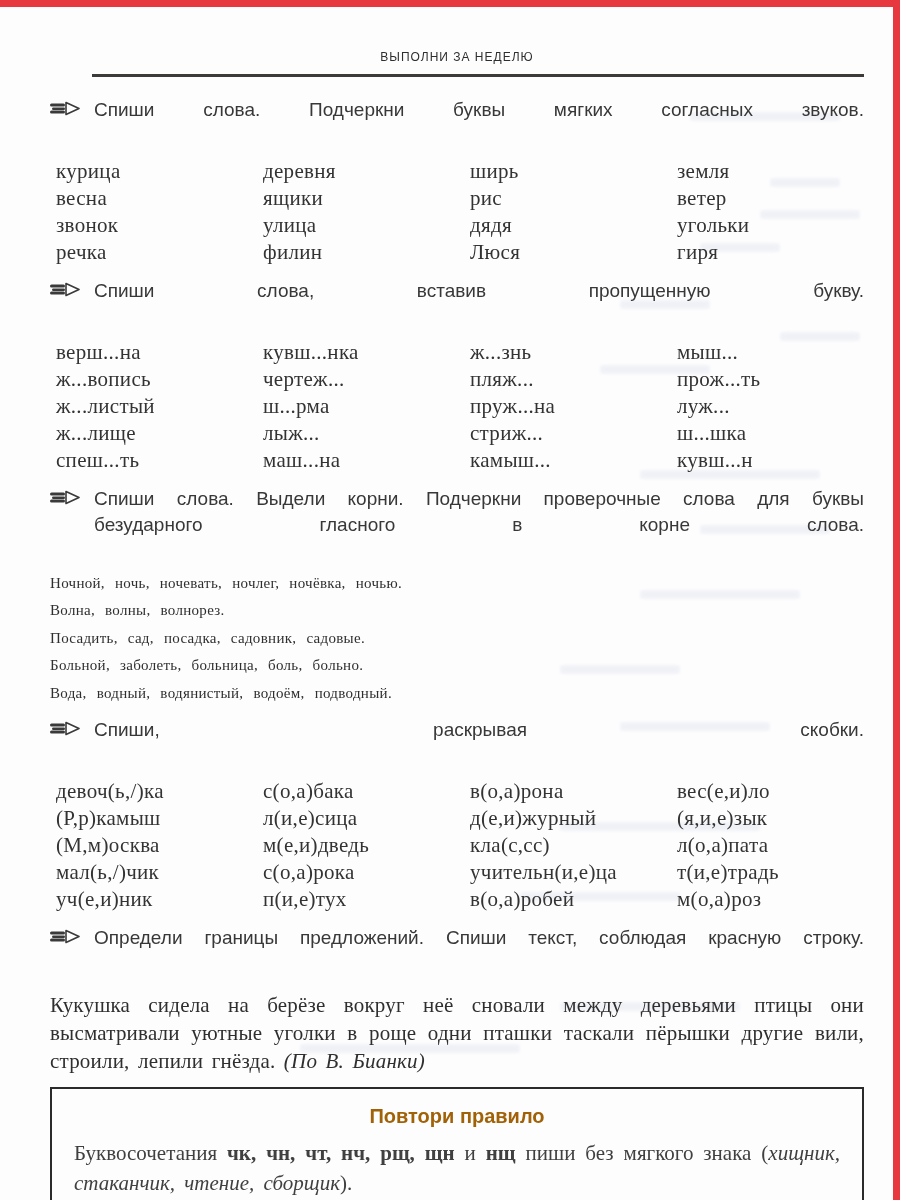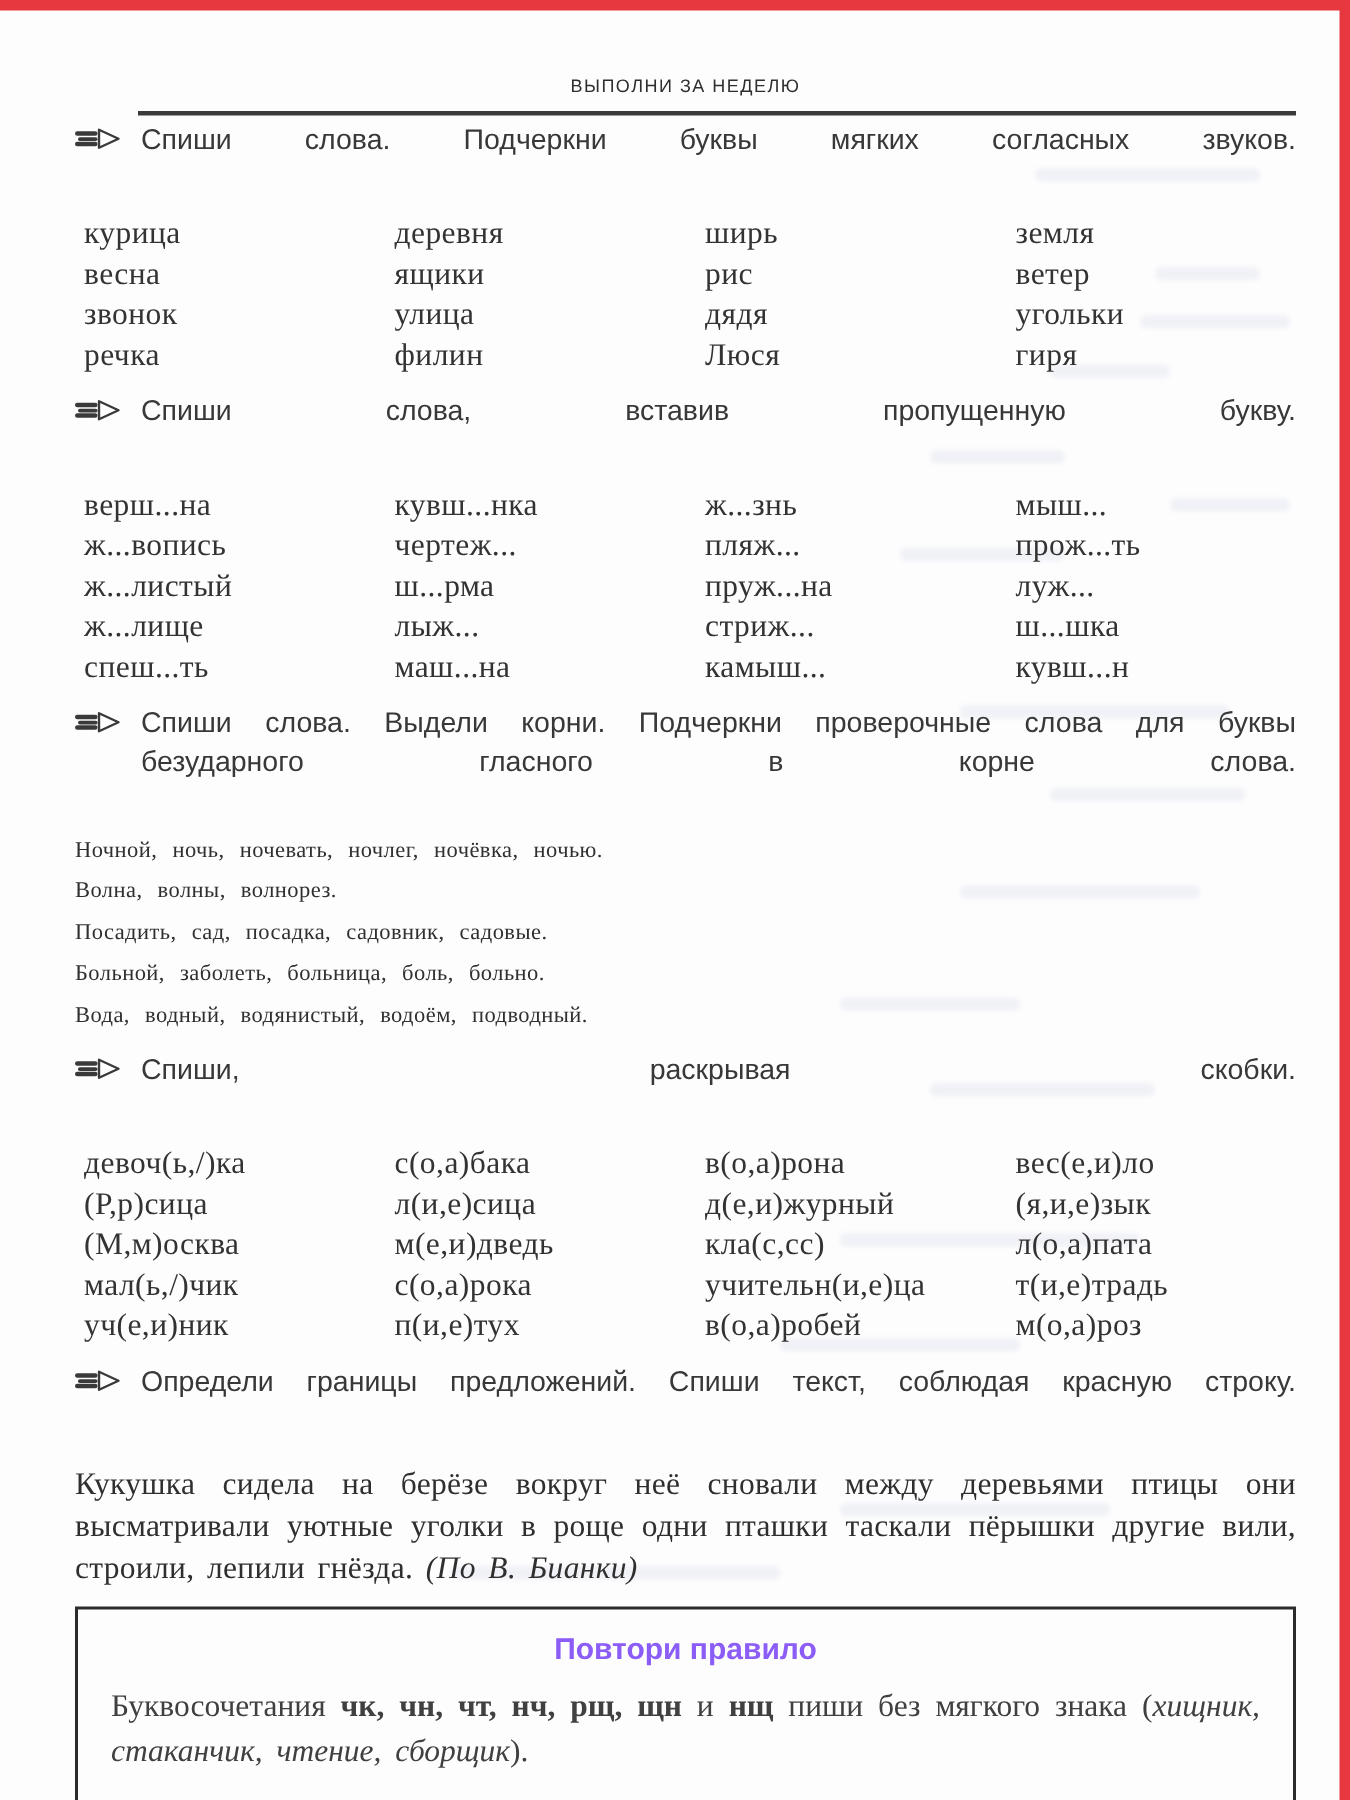--- a/index.html
+++ b/index.html
@@ -15,21 +15,21 @@
 
   .content{position:relative;z-index:5;padding:50px 36px 0 50px;}
 
   header{text-align:center;}
   .page-title{
     font-size:12px;font-weight:400;letter-spacing:1px;color:#2e2e2e;
     font-family:"Liberation Sans", sans-serif;margin:0;
   }
   .title-rule{height:2.5px;background:#3d3a3a;margin:10px 0 0 42px;}
 
-  .exercise{margin-top:4px;}
+  .exercise{margin-top:20px;}
   .instruction{display:flex;gap:12px;align-items:flex-start;}
   .pencil{flex:0 0 32px;padding-top:4px;}
   .instr-text{
     flex:1;font-size:19px;line-height:26px;color:#383838;
     word-spacing:4px;text-align:justify;
   }
   .instr-text:after{content:"";display:inline-block;width:100%;}
 
   .word-grid{display:flex;margin-top:9px;padding-left:6px;gap:20px;}
   .word-col{width:25%;}
@@ -48,21 +48,21 @@
     margin:14px 0 0 0;font-family:"Liberation Serif", serif;font-size:21px;
     line-height:28px;color:#2f2f2f;text-align:justify;word-spacing:3px;letter-spacing:.2px;
   }
   .attribution{font-style:italic;}
 
   .rule-box{
     margin-top:12px;border:2.5px solid #2b2b2b;background:#fdfdfe;
     padding:16px 22px 18px 22px;
   }
   .rule-title{
-    text-align:center;font-weight:700;font-size:20px;color:#8b5cf6;
+    text-align:center;font-weight:700;font-size:20px;color:#a16207;
     font-family:"Liberation Sans", sans-serif;margin:0 0 10px 0;
   }
   .rule-text{
     font-family:"Liberation Serif", serif;font-size:21px;line-height:30px;
     color:#404040;text-align:justify;word-spacing:4px;
   }
   .run-bold{font-weight:700;}
   .run-italic{font-style:italic;}
 
   
@@ -216,21 +216,21 @@
             <rect x="2" y="6.5" width="13" height="2.5" rx="1.2" fill="#3a3a3a"></rect>
             <rect x="0" y="9.5" width="15" height="3" rx="1.5" fill="#3a3a3a"></rect>
             <polygon points="16,1.5 29,7.5 16,13.5" fill="#fff" stroke="#3a3a3a" stroke-width="1.6" stroke-linejoin="round"></polygon>
           </svg>
       </span>
       <span class="instr-text">Спиши, раскрывая скобки.</span>
     </div>
     <div class="word-grid">
         <div class="word-col">
           <div class="word">девоч(ь,/)ка</div>
-          <div class="word">(Р,р)сица</div>
+          <div class="word">(Р,р)камыш</div>
           <div class="word">(М,м)осква</div>
           <div class="word">мал(ь,/)чик</div>
           <div class="word">уч(е,и)ник</div>
         </div>
         <div class="word-col">
           <div class="word">с(о,а)бака</div>
           <div class="word">л(и,е)сица</div>
           <div class="word">м(е,и)дведь</div>
           <div class="word">с(о,а)рока</div>
           <div class="word">п(и,е)тух</div>

